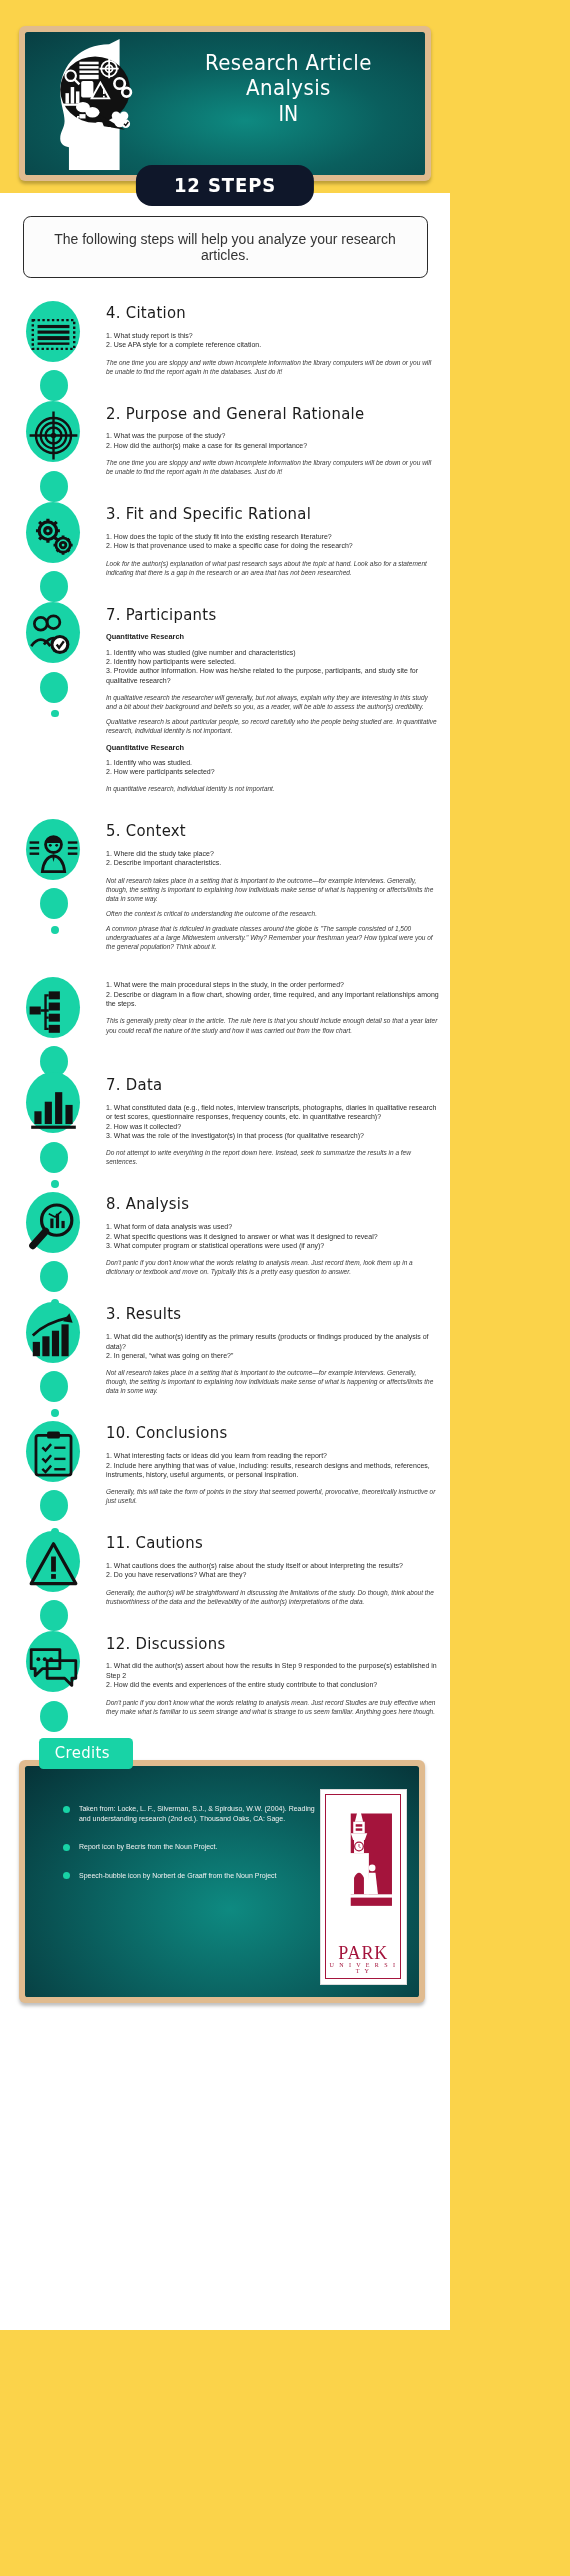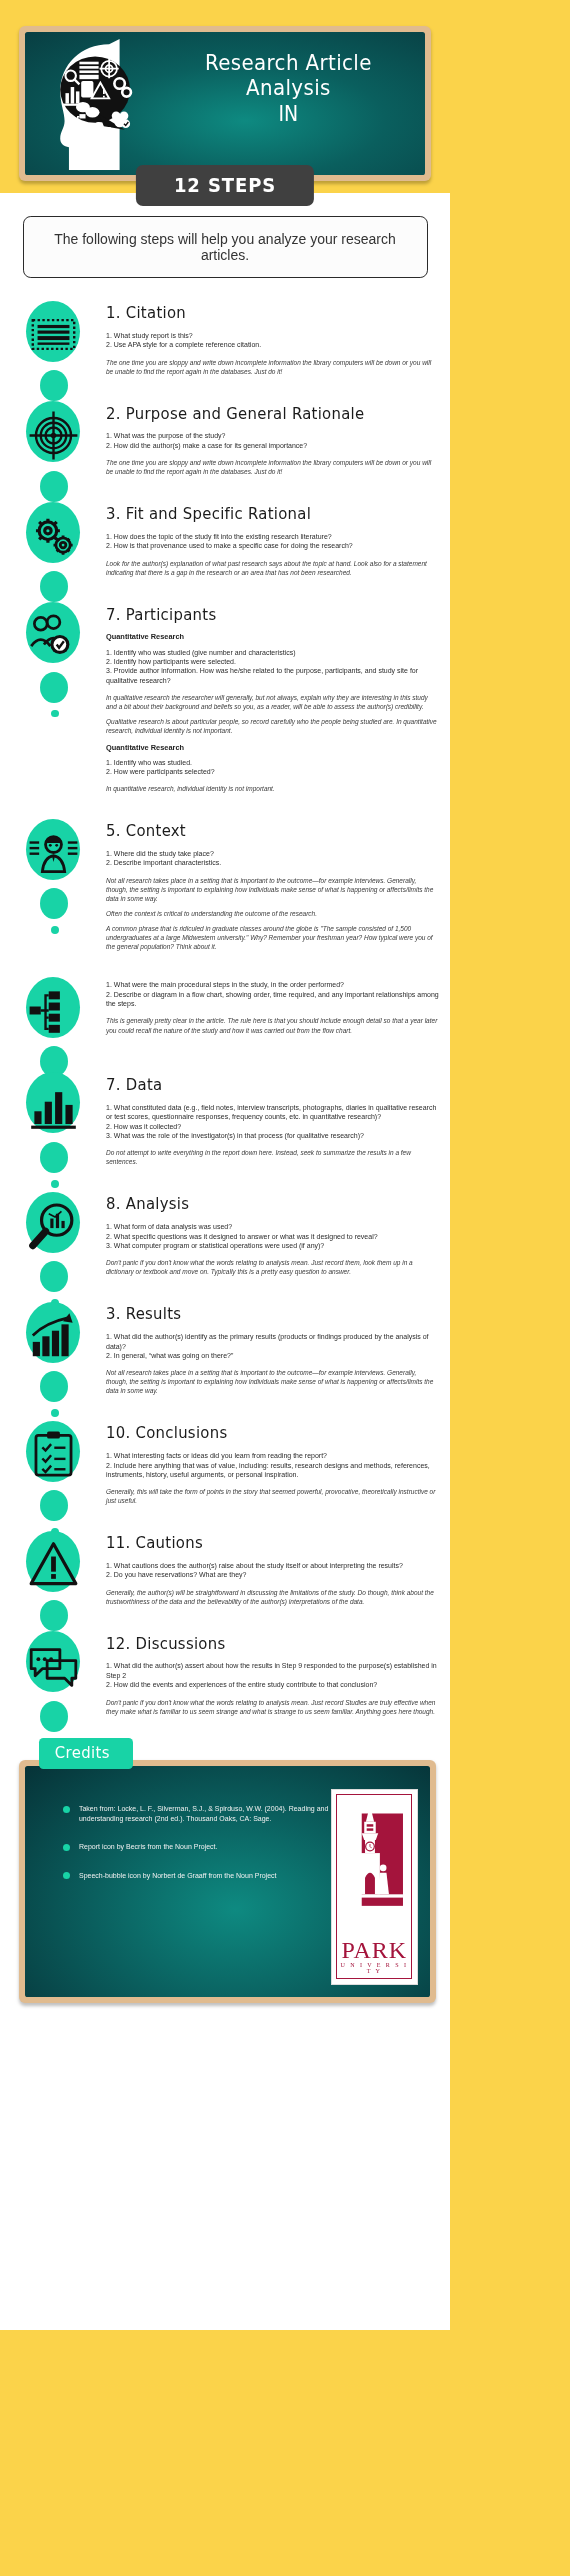--- a/index.html
+++ b/index.html
@@ -69,27 +69,27 @@
     line-height: 1.2;
     margin-top: 1.7px;
   }
 
   
   .steps-badge {
     position: absolute;
     left: 50%;
     transform: translateX(-50%);
     bottom: -24.4px;
-    background: #404040;
+    background: #0f172a;
     color: #ffffff;
     font-size: 20px;
     font-weight: bold;
     letter-spacing: 0.9px;
     padding: 7.8px 38px 8.7px 38px;
-    border-radius: 7px;
+    border-radius: 16px;
     font-family: "DejaVu Sans Condensed", "Liberation Sans Narrow", "Liberation Sans", sans-serif;
     z-index: 6;
     white-space: nowrap;
   }
 
   
   .intro-box {
     position: relative;
     margin: 35px auto 0 auto;
     width: 405px;
@@ -187,21 +187,21 @@
     font-size: 6.5px;
     font-style: italic;
     color: #3a3a3a;
     line-height: 1.4;
     margin-bottom: 6.1px;
   }
 
   
   .credits-wrap {
     position: relative;
-    margin: 14px 14px 0 19px;
+    margin: 14px 25px 0 19px;
     z-index: 4;
   }
   .credits-frame {
     background: #e0bb8f;
     border-radius: 6.1px;
     padding: 6.1px;
     box-shadow: 0 2.6px 3.5px rgba(0,0,0,0.25);
   }
   .credits-board {
     background: radial-gradient(ellipse at 52% 62%, #0e8a81 0%, #0a5f5e 48%, #063237 100%);
@@ -253,21 +253,21 @@
     border: 0.9px solid #a4143c;
     height: 100%;
     position: relative;
     overflow: hidden;
   }
   .park-word {
     position: absolute;
     left: 0; right: 0; bottom: 14px;
     text-align: center;
     color: #a4143c;
-    font-size: 24px;
+    font-size: 18px;
     font-family: "Liberation Serif", serif;
     letter-spacing: 0.9px;
     font-weight: normal;
   }
   .park-sub {
     position: absolute;
     left: 0; right: 0; bottom: 4.4px;
     text-align: center;
     color: #a4143c;
     font-size: 6.1px;
@@ -352,21 +352,21 @@
               <rect x="12" y="20" width="40" height="4" fill="#111"></rect>
               <rect x="12" y="27" width="40" height="4" fill="#111"></rect>
               <rect x="12" y="34" width="40" height="5" fill="#111"></rect>
               <rect x="12" y="42" width="40" height="3" fill="#111"></rect>
             </svg>
           </div>
           <div class="dot-b"></div>
           <div class="dot-s"></div>
         </div>
         <div class="step-body">
-          <div class="step-title">1. Citation</div>
+          <div class="step-title">4. Citation</div>
           <div class="q-list">
             <div>1. What study report is this?</div>
             <div>2. Use APA style for a complete reference citation.</div>
           </div>
           <div class="note">The one time you are sloppy and write down incomplete information the library computers will be down or you will be unable to find the report again in the databases. Just do it!</div>
         </div>
       </div>
       <div class="step">
         <div class="step-left">
           <div class="blob"></div>

